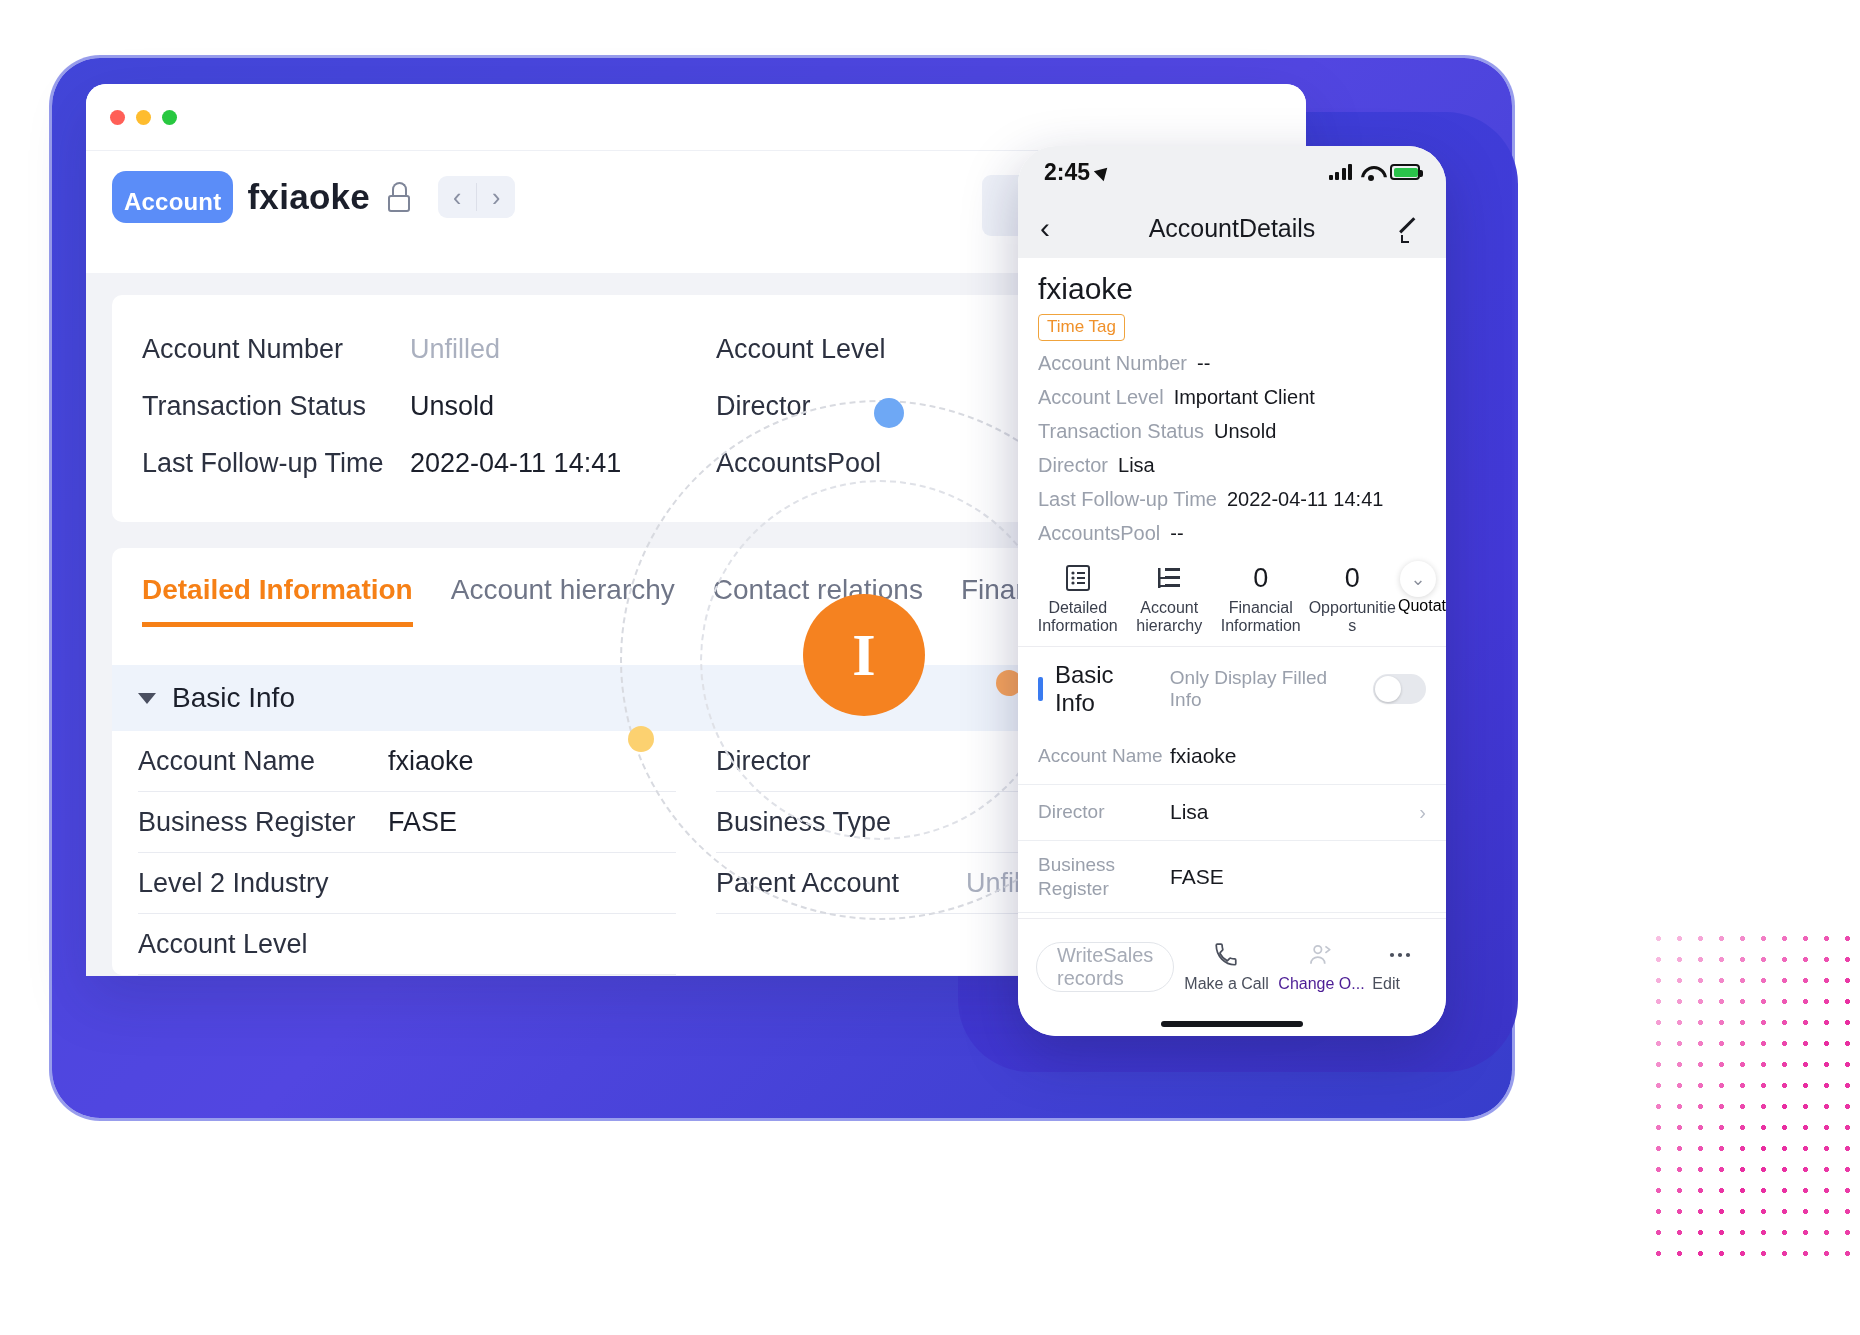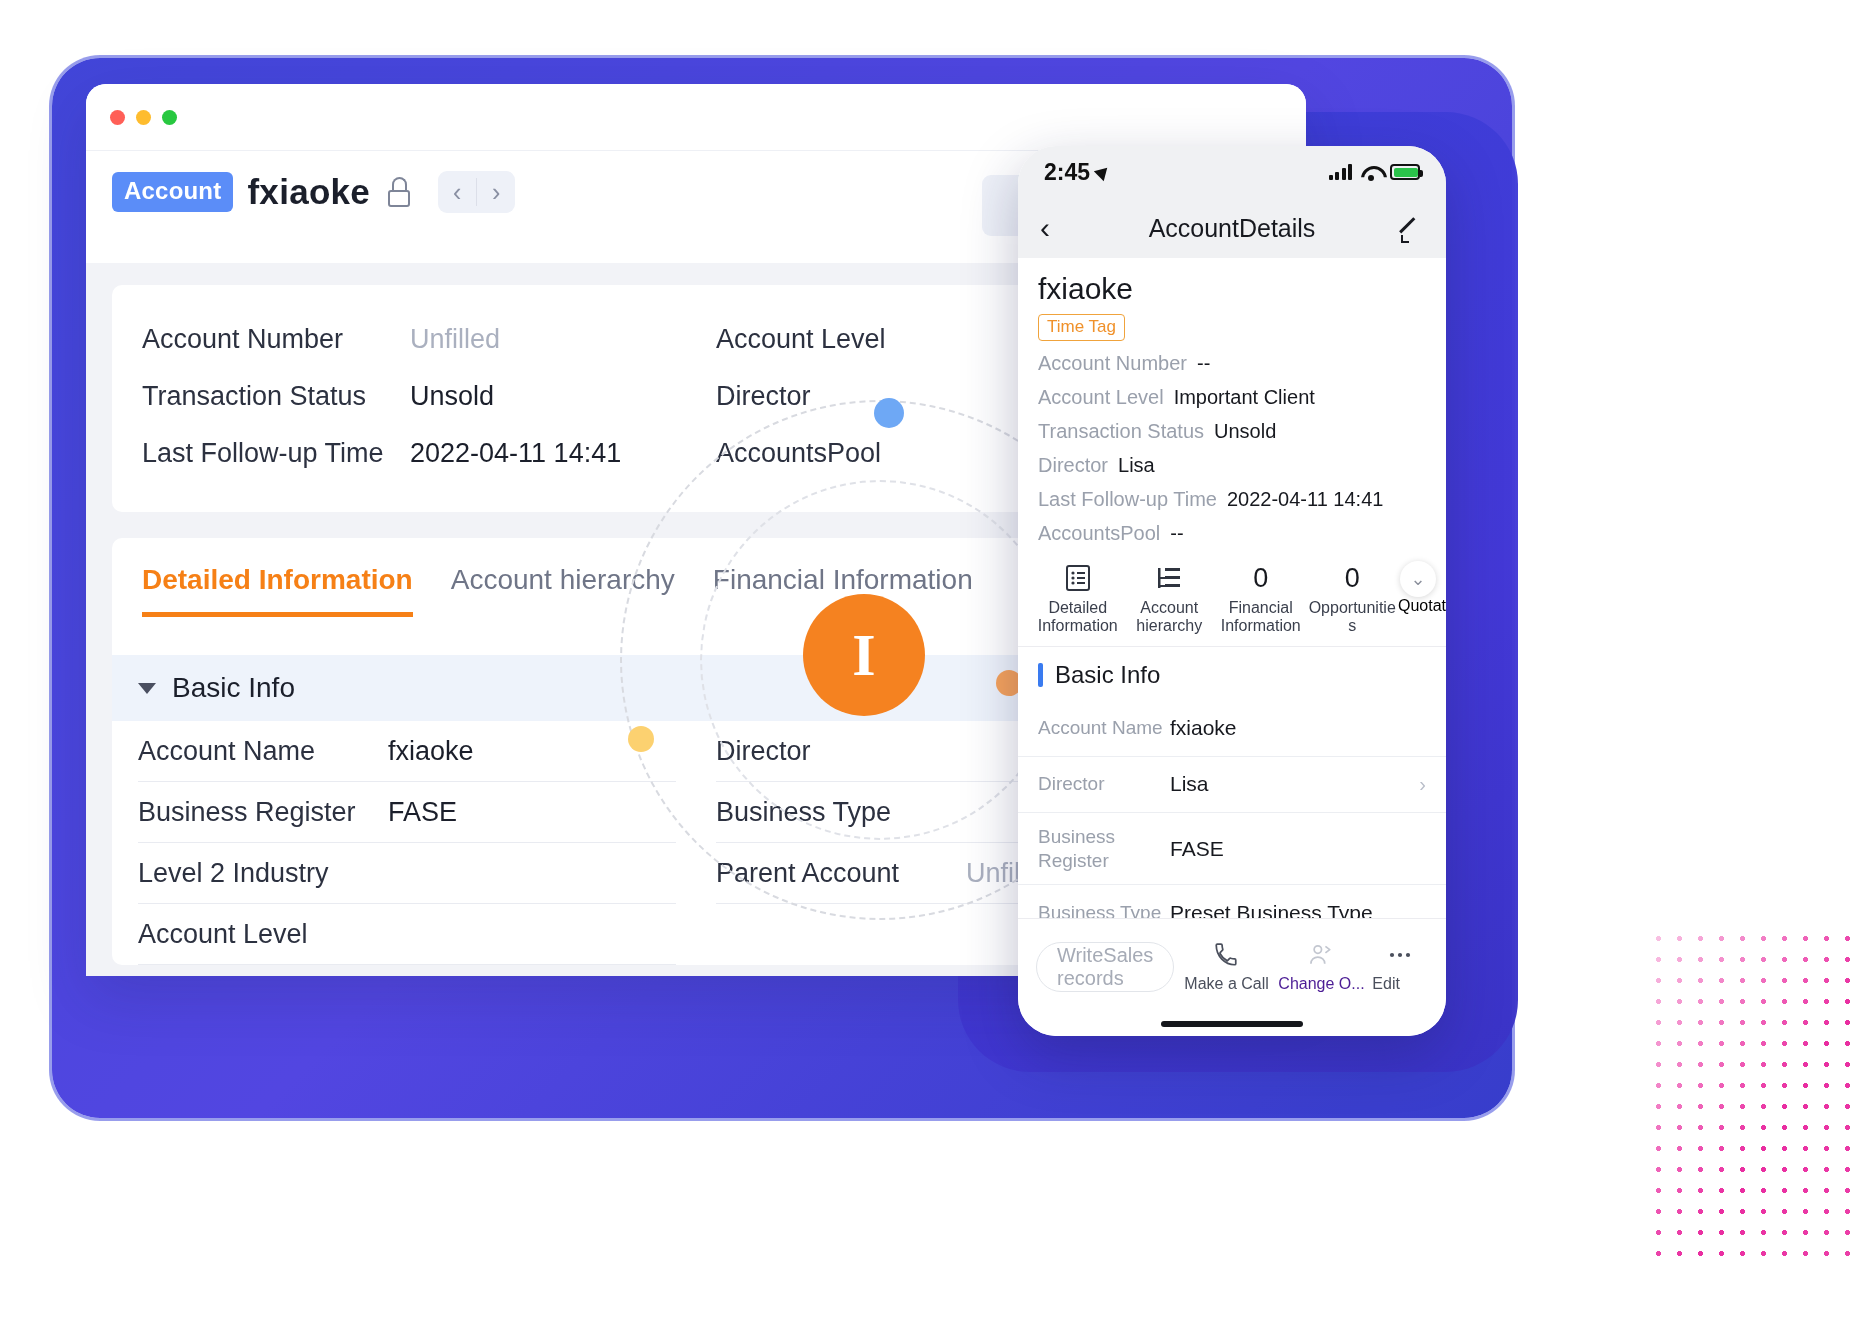--- a/index.html
+++ b/index.html
@@ -55,21 +55,21 @@
   .tl-green { background: #28c840; }
 
   .page-head {
     background:#fff; padding: 20px 26px 14px 26px;
     border-top: 1px solid #eef0f5;
     position: relative;
   }
   .head-row { display: flex; align-items: center; gap: 14px; }
   .badge-account {
     background: #5b8df8; color: #fff; font-size: 24px; font-weight: 600;
-    padding: 5px 12px 7px; border-radius: 6px; letter-spacing: .2px;
+    padding: 17px 12px 7px; border-radius: 14px; letter-spacing: .2px;
   }
   .rec-title { font-size: 35px; font-weight: 700; color: #1b1f2b; letter-spacing:.3px;}
   .lock-ico { width: 26px; height: 30px; position: relative; margin-left: 2px;}
   .lock-ico .body { position:absolute; bottom:0; left:2px; width:22px; height:17px;
     border:2.5px solid #7e8598; border-radius:3px; }
   .lock-ico .shackle { position:absolute; top:0; left:6px; width:15px; height:14px;
     border:2.5px solid #7e8598; border-bottom:none; border-radius:8px 8px 0 0; }
   .navpair {
     display:flex; background:#eef1f8; border-radius:9px; overflow:hidden; margin-left: 12px;
   }
@@ -326,20 +326,21 @@
             <span class="slabel">AccountsPool</span>
             <span class="svalue"></span>
           </div>
         </div>
       </div>
 
       <div class="tabs-card">
         <div class="tabs">
           <span class="tab active">Detailed Information</span>
           <span class="tab">Account hierarchy</span>
+          <span class="tab">Contact relations</span>
           <span class="tab">Financial Information</span>
         </div>
 
         <div class="section-head">
           <span class="caret"></span>
           <span class="section-title">Basic Info</span>
         </div>
 
         <div class="detail-grid">
           <div class="drow">
@@ -483,20 +484,26 @@
 
       <div class="chev-more">
         <div class="chev-circle">⌄</div>
         <div class="lbl">Quotat</div>
       </div>
     </div>
 
     <div class="filled-row">
       <span class="blue-bar"></span>
       <span class="filled-title">Basic Info</span>
+      <span class="filled-right">
+        <span class="filled-note">Only Display Filled Info</span>
+        <span class="toggle">
+            <i></i>
+          </span>
+      </span>
     </div>
 
     <div>
       <div class="frow">
         <span class="fk">Account Name</span>
         <span class="fv">fxiaoke</span>
       </div>
       <div class="frow">
         <span class="fk">Director</span>
         <span class="fv">Lisa</span>

